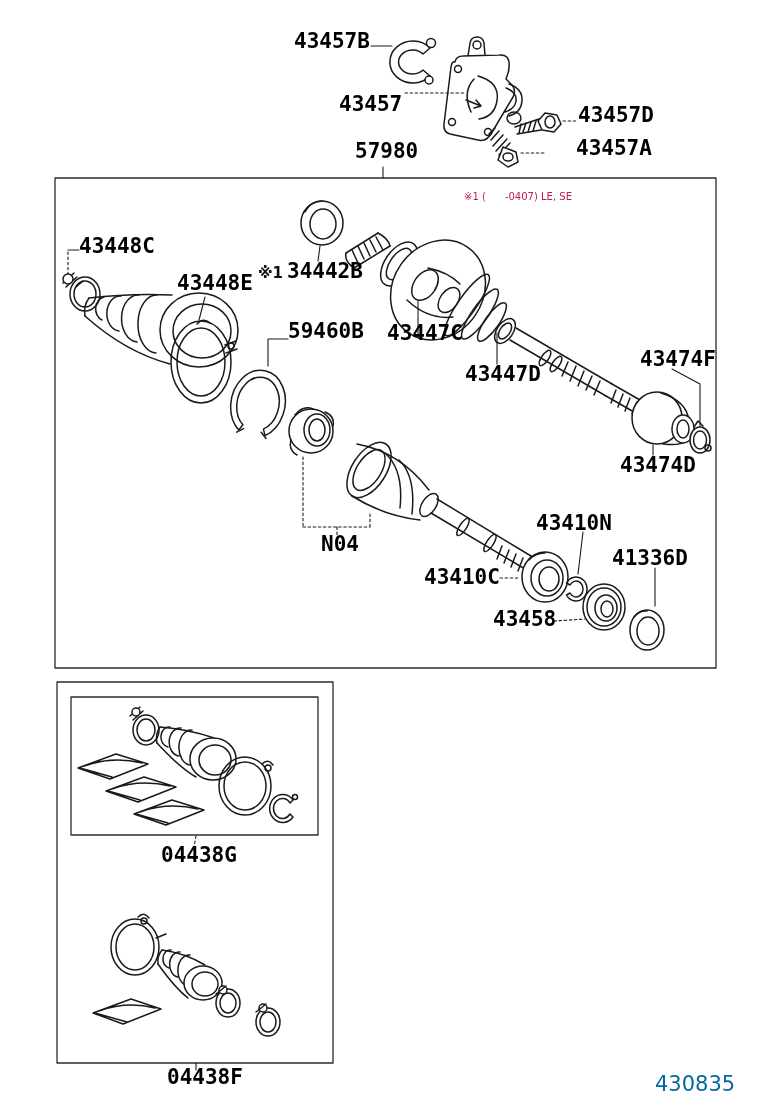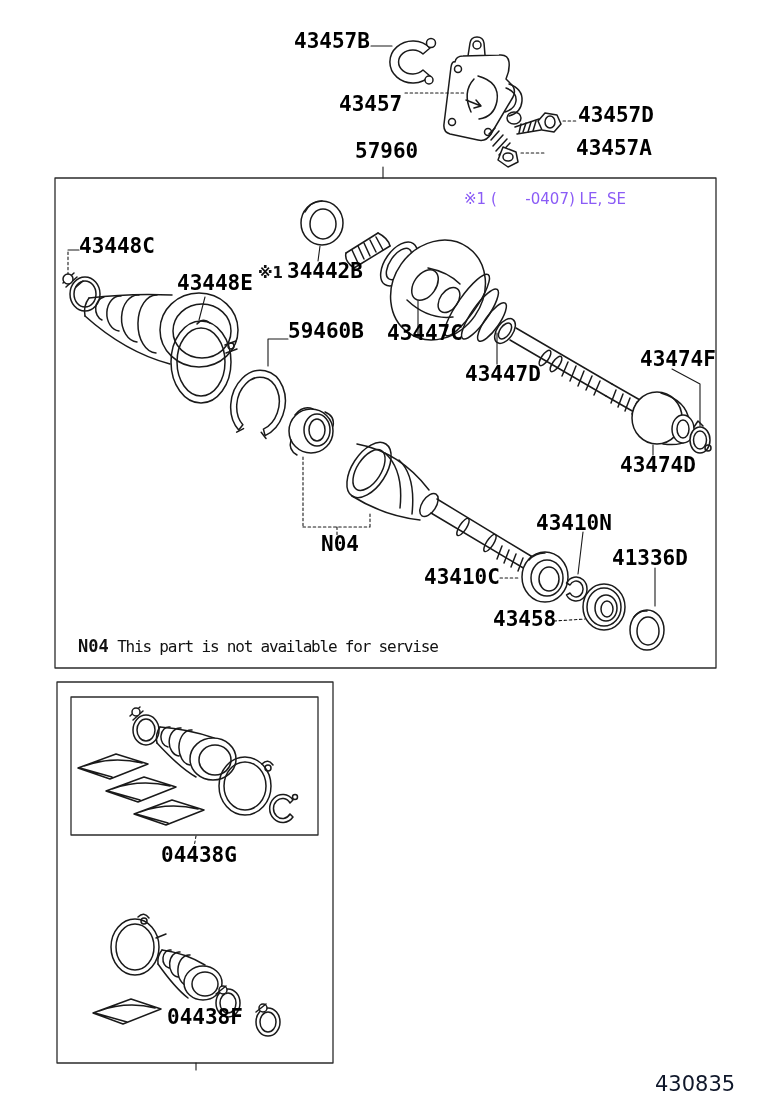--- a/index.html
+++ b/index.html
@@ -7,26 +7,26 @@
         font-family:"DejaVu Sans Mono",monospace;}
   svg.art{position:absolute;left:0;top:0;}
   svg.art *{stroke:#1a1a1a;stroke-width:1.5;fill:none;stroke-linecap:round;stroke-linejoin:round;}
   svg.art .wf{fill:#ffffff;}
   svg.art .ld{stroke-width:1.1;}
   svg.art .dd{stroke-width:1.1;stroke-dasharray:2.5 2.6;}
   svg.art .bx{stroke:#2b2b2b;stroke-width:1.3;}
   .lbl{position:absolute;font-family:"DejaVu Sans Mono",monospace;font-weight:bold;
        font-size:21px;line-height:1;color:#000;white-space:pre;letter-spacing:0;}
   .lbl.ref{font-family:"DejaVu Sans",sans-serif;font-size:15px;color:#111;}
-  .lbl.thin{font-family:"DejaVu Sans",sans-serif;font-weight:normal;font-size:15px;color:#8b5cf6;}
+  .lbl.thin{font-family:"DejaVu Sans",sans-serif;font-weight:normal;font-size:10px;color:#be185d;}
   .svc{position:absolute;left:78px;top:638px;white-space:pre;line-height:1;color:#111;}
   .svc .pfx{font-weight:bold;font-size:17px;letter-spacing:0;}
   .svc .txt{font-weight:normal;font-size:16px;letter-spacing:-1.2px;}
   .footer-code{position:absolute;left:655px;top:1074px;font-family:"DejaVu Sans",sans-serif;
-       font-size:21px;color:#0f172a;line-height:1;}
+       font-size:21px;color:#0369a1;line-height:1;}
 </style>
 </head>
 <body>
 
 <div class="page">
 
   <svg class="art" width="760" height="1112" viewBox="0 0 760 1112">
 
     <g>
       <path d="M430,76 A23,21 0 1 1 430,48 L423,54 A14,12 0 1 0 423,70 Z"></path>
@@ -257,38 +257,37 @@
       <circle class="wf" cx="263" cy="1008" r="4"></circle>
       <path d="M256,1012 L266,1004"></path>
     </g>
     <line class="ld" x1="196" y1="1063" x2="196" y2="1070"></line>
   </svg>
 
   <div class="lbl" style="left:294px;top:31px">43457B</div>
   <div class="lbl" style="left:339px;top:94px">43457</div>
   <div class="lbl" style="left:578px;top:105px">43457D</div>
   <div class="lbl" style="left:576px;top:138px">43457A</div>
-  <div class="lbl" style="left:355px;top:141px">57960</div>
+  <div class="lbl" style="left:355px;top:141px">57980</div>
 
   <div class="lbl thin" style="left:464px;top:192px">※1 (      -0407) LE, SE</div>
 
   <div class="lbl" style="left:79px;top:236px">43448C</div>
   <div class="lbl" style="left:177px;top:273px">43448E</div>
   <div class="lbl ref" style="left:258px;top:266px;font-weight:bold">※1</div>
   <div class="lbl" style="left:287px;top:261px">34442B</div>
   <div class="lbl" style="left:288px;top:321px">59460B</div>
   <div class="lbl" style="left:387px;top:323px">43447C</div>
   <div class="lbl" style="left:465px;top:364px">43447D</div>
   <div class="lbl" style="left:640px;top:349px">43474F</div>
   <div class="lbl" style="left:620px;top:455px">43474D</div>
   <div class="lbl" style="left:321px;top:534px">N04</div>
   <div class="lbl" style="left:424px;top:567px">43410C</div>
   <div class="lbl" style="left:536px;top:513px">43410N</div>
   <div class="lbl" style="left:493px;top:609px">43458</div>
   <div class="lbl" style="left:612px;top:548px">41336D</div>
 
-  <div class="svc"><span class="pfx">N04</span><span class="txt"> This part is not available for servise</span></div>
 
   <div class="lbl" style="left:161px;top:845px">04438G</div>
-  <div class="lbl" style="left:167px;top:1007px">04438F</div>
+  <div class="lbl" style="left:167px;top:1067px">04438F</div>
 
   <div class="footer-code">430835</div>
 </div>
 
 </body></html>

